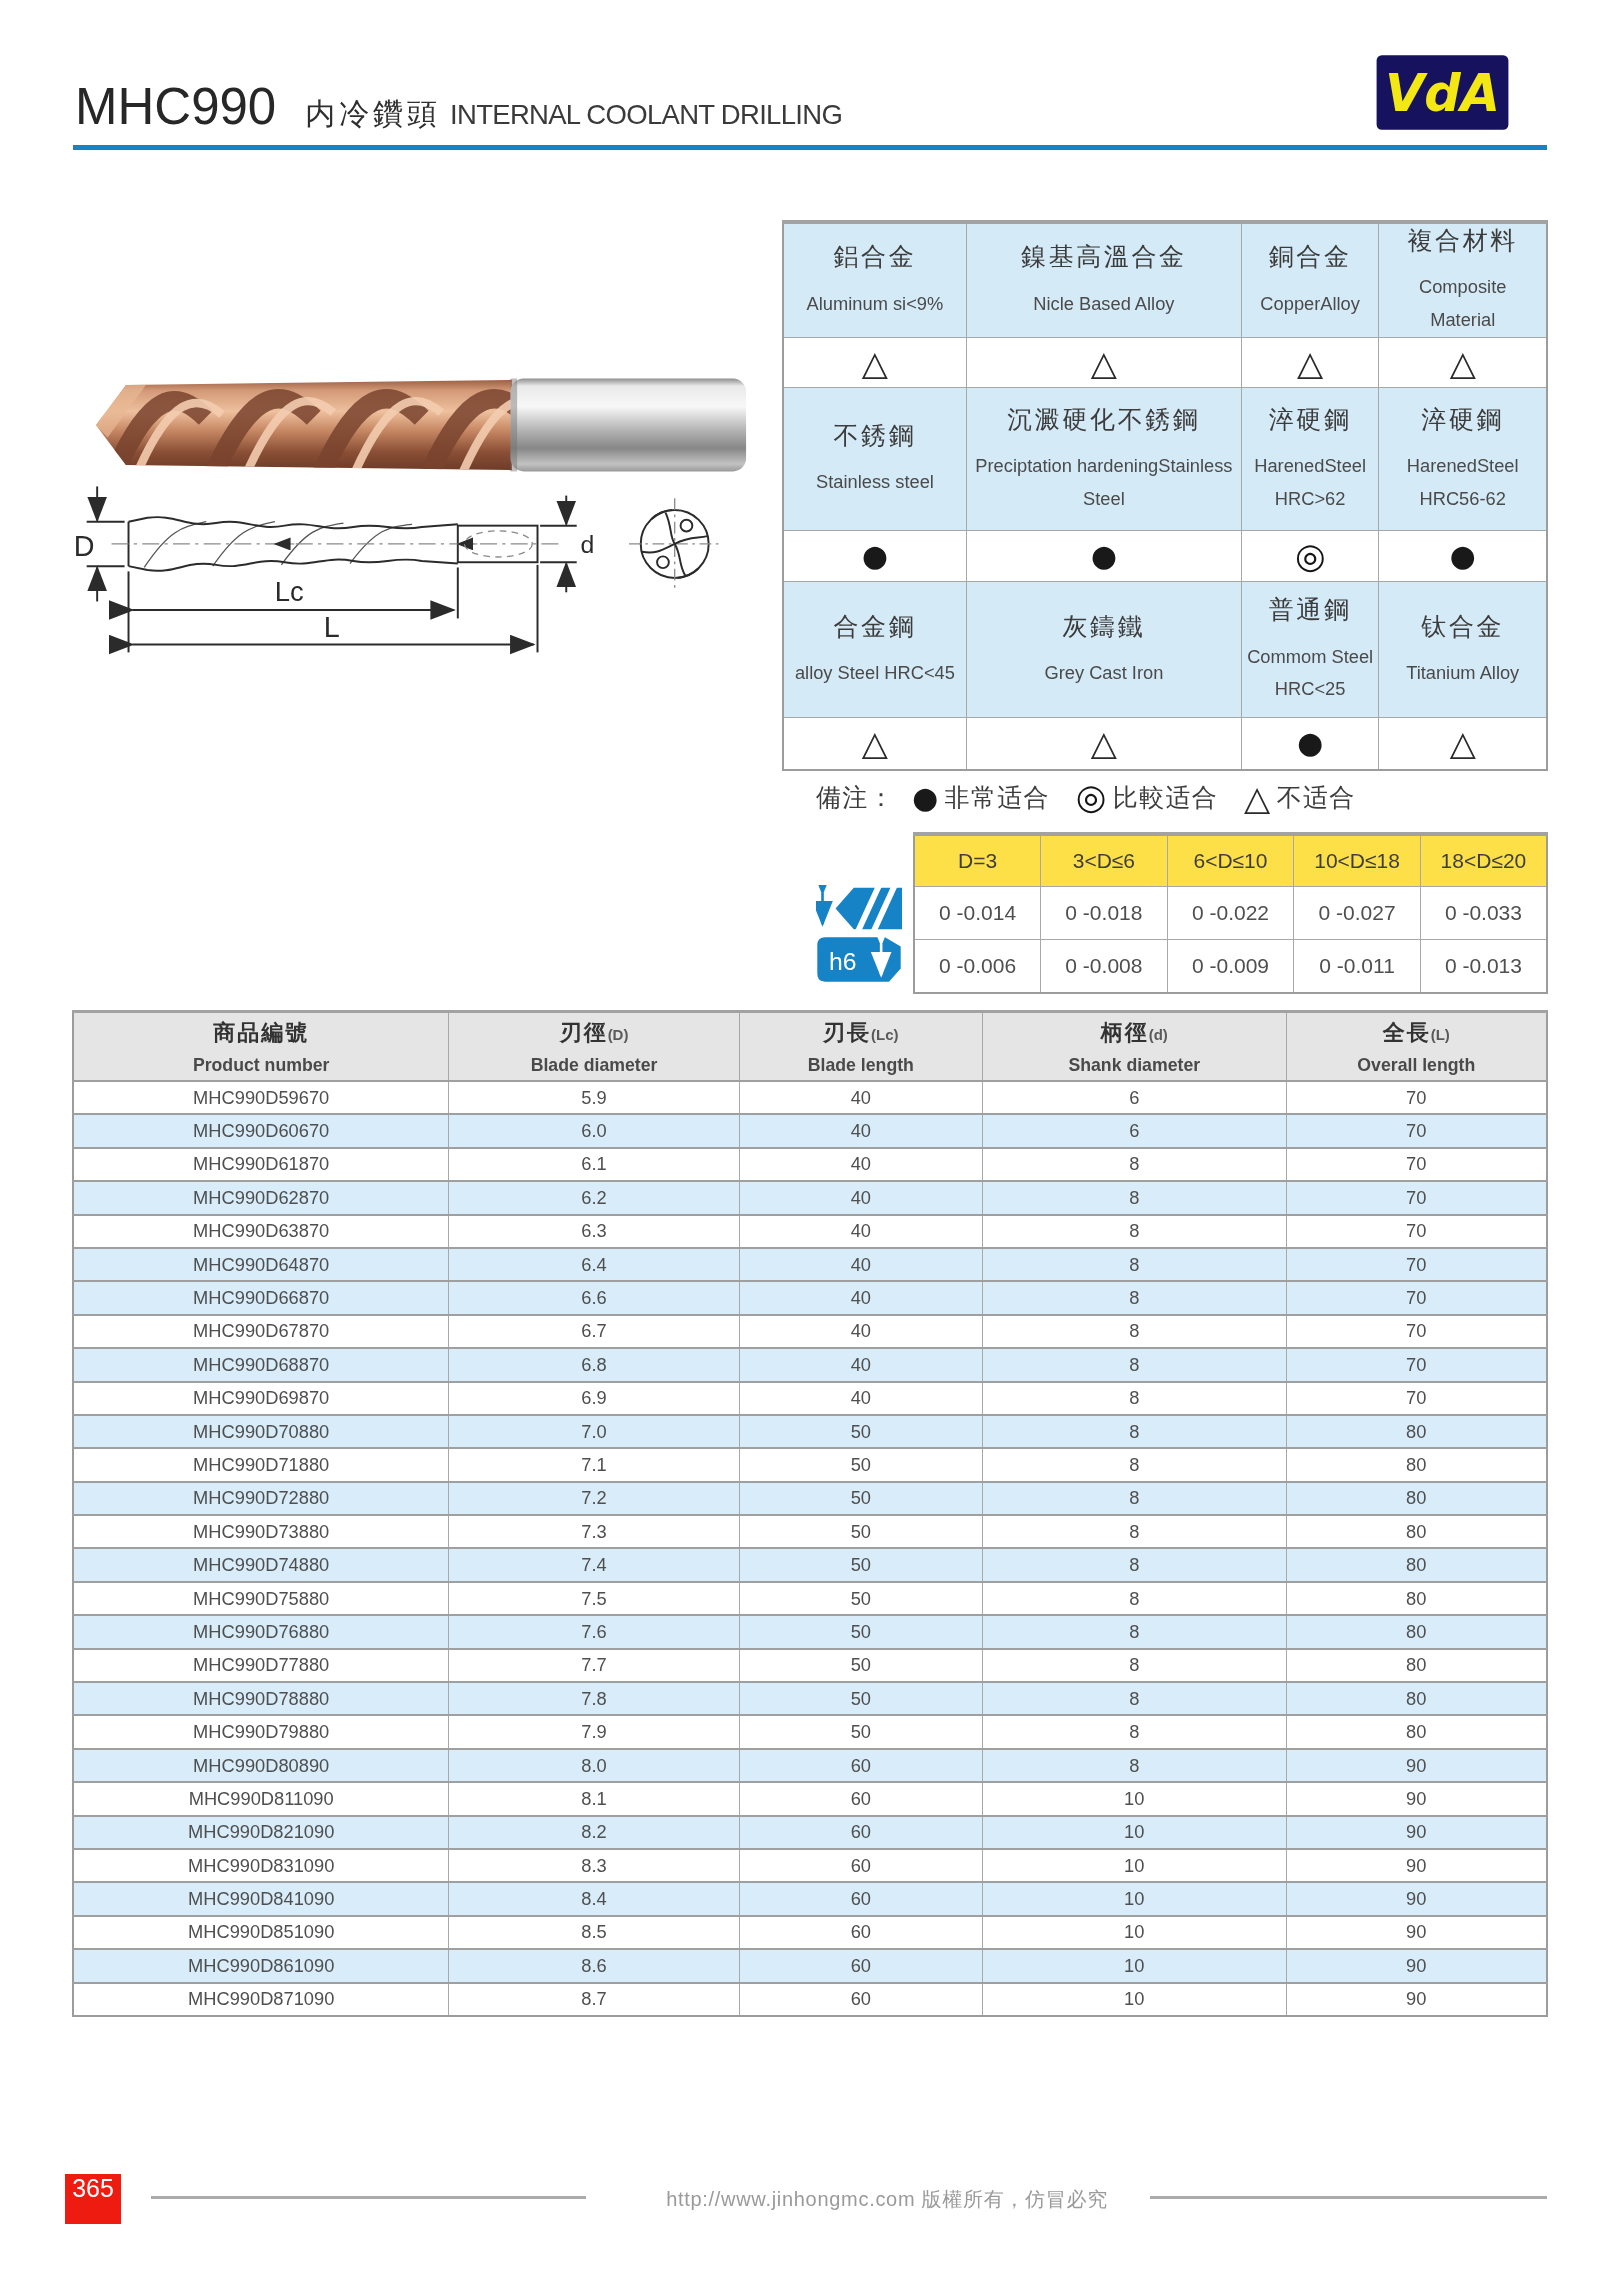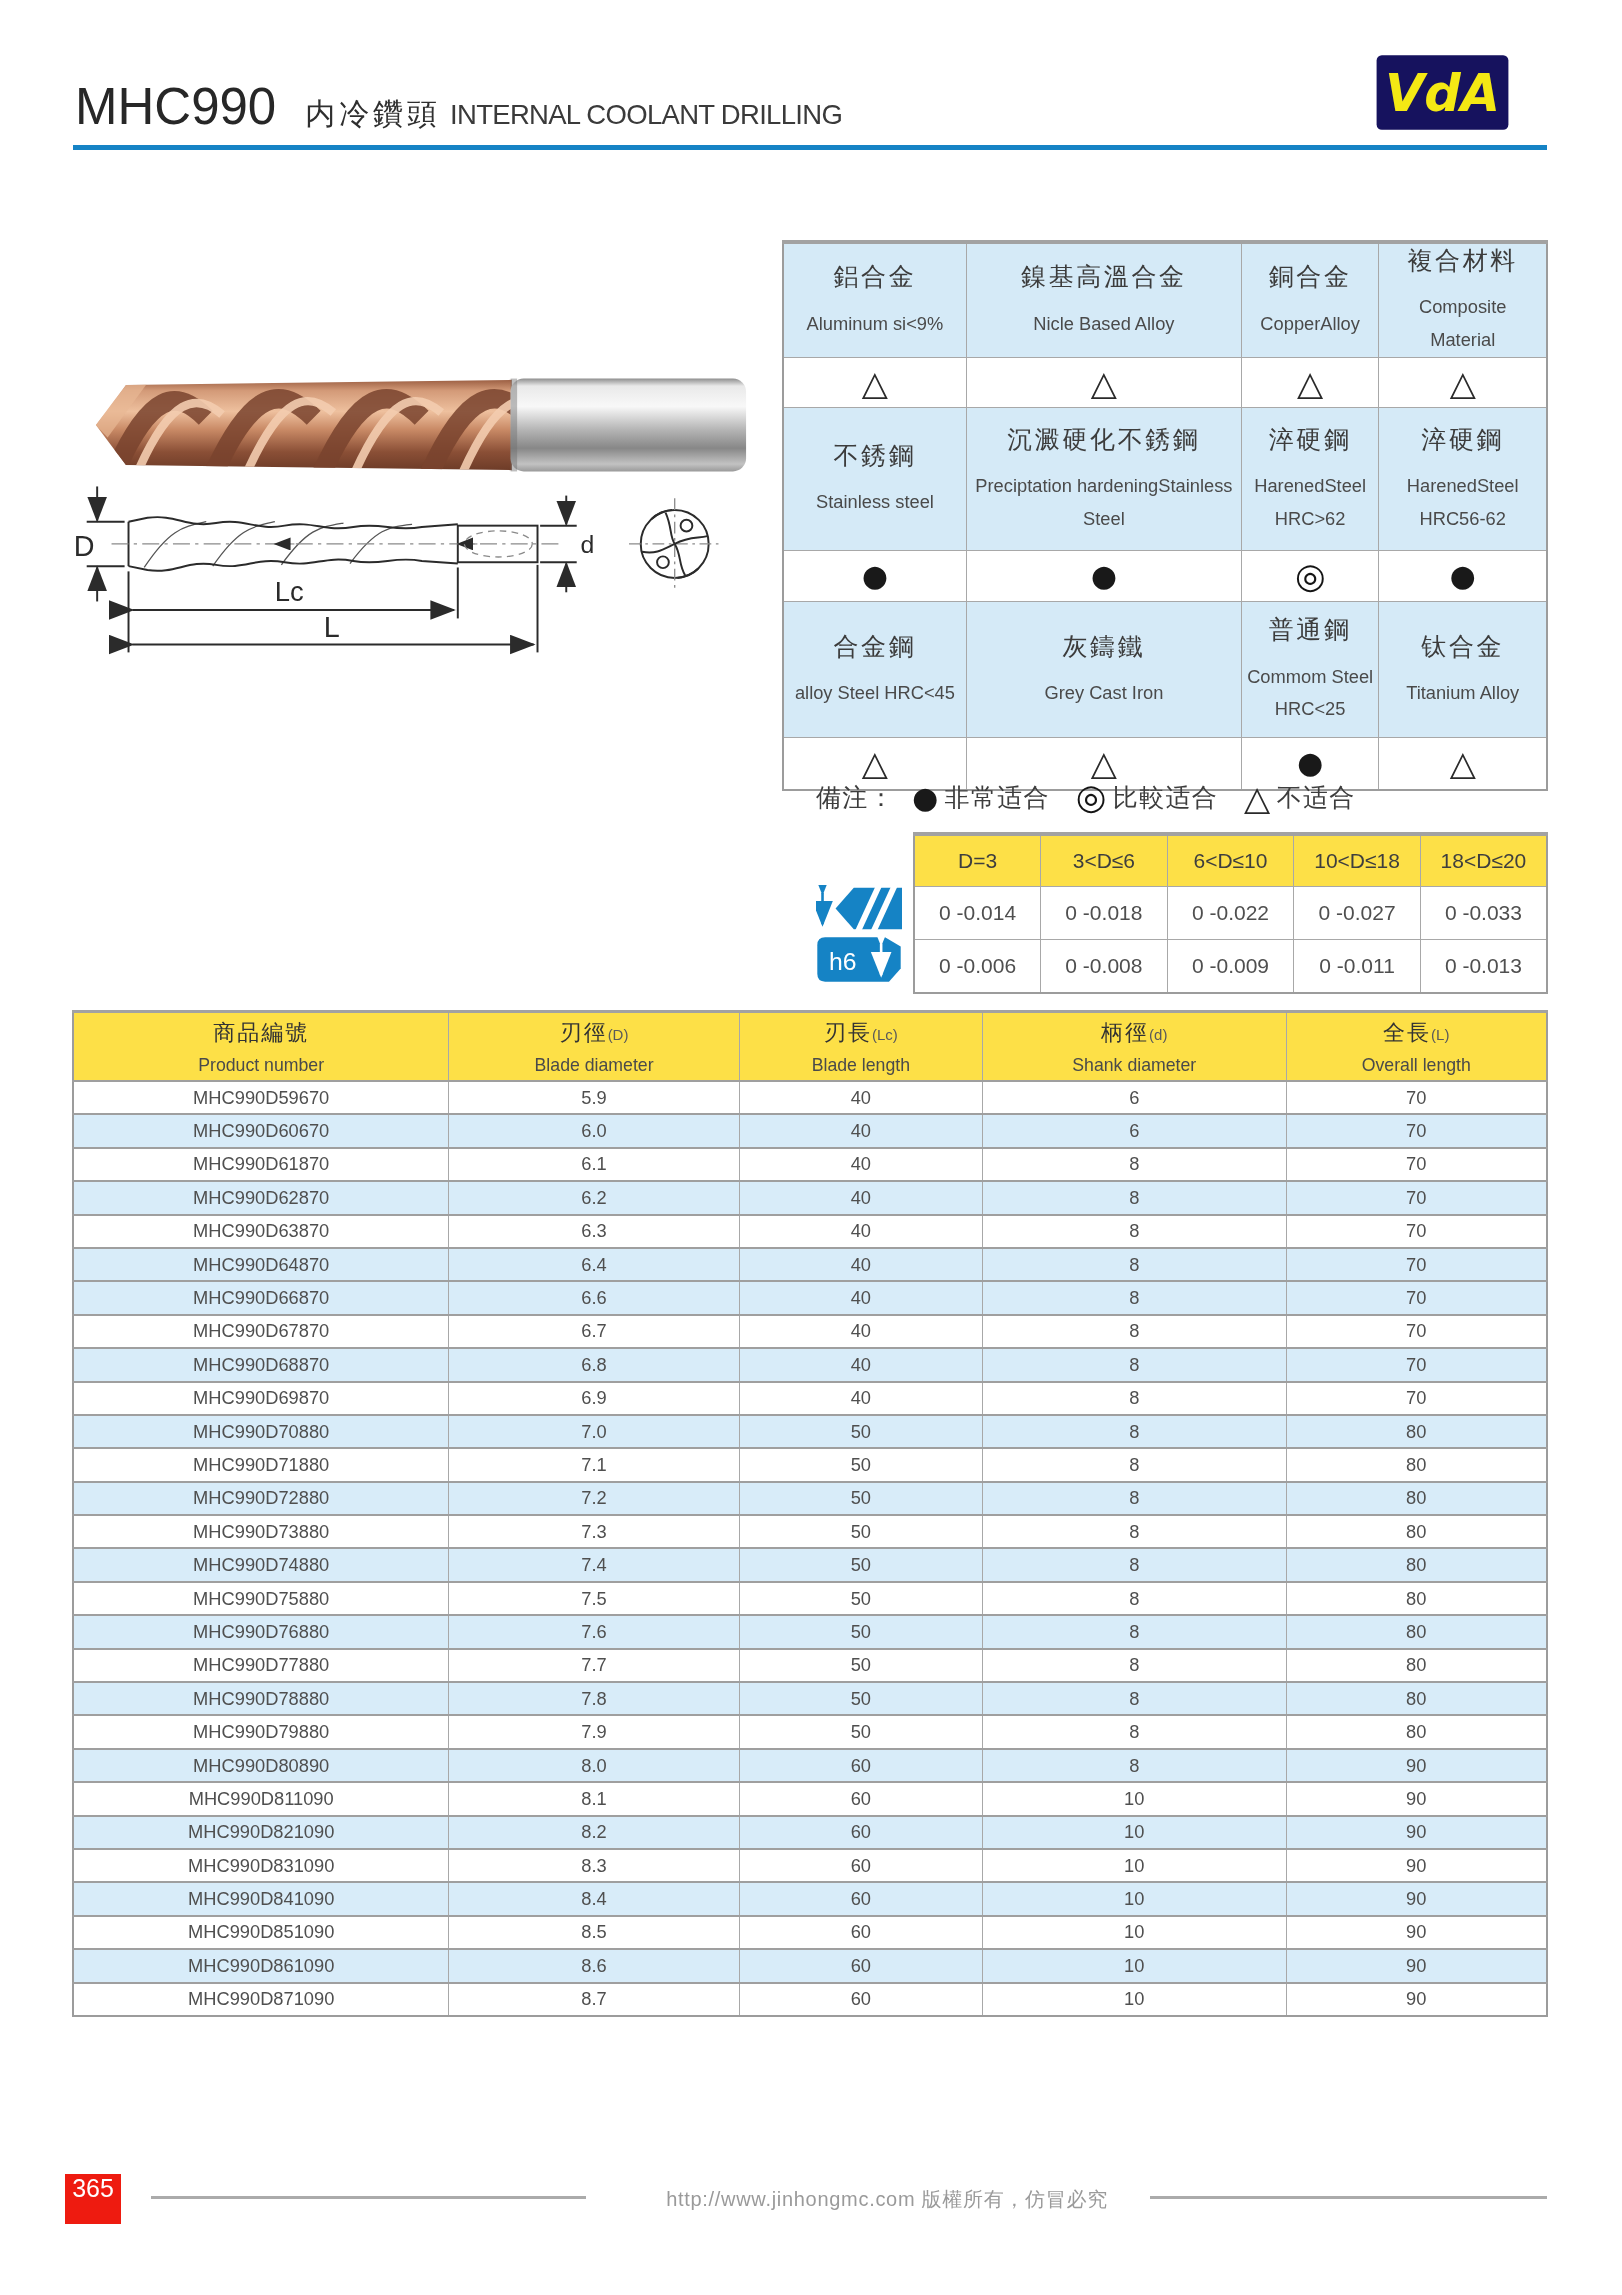--- a/index.html
+++ b/index.html
@@ -16,21 +16,21 @@
 
   
   .drill-photo{position:absolute;left:88px;top:372px;width:662px;height:106px;}
   .drill-diagram{position:absolute;left:72px;top:476px;width:703px;height:196px;}
 
   
   table{border-collapse:collapse;table-layout:fixed;}
   td,th{vertical-align:middle;text-align:center;}
 
   
-  .material-table{position:absolute;left:782px;top:240px;width:766px;
+  .material-table{position:absolute;left:782px;top:220px;width:766px;
                   border:2px solid #9c9c9c;border-top:4.6px solid #a2a2a2;}
   .material-table td{border:1.3px solid #a8a8a8;padding:0 5.2px;}
   .material-table tr.labels td{background:#d5eaf7;}
   .material-table tr:nth-child(1){height:98px;}
   .material-table tr:nth-child(2){height:50px;}
   .material-table tr:nth-child(3){height:143px;}
   .material-table tr:nth-child(4){height:51px;}
   .material-table tr:nth-child(5){height:136px;margin-top:40px;}
   .material-table tr:nth-child(6){height:52px;}
   .material-table .zh{font-size:25px;color:#3c3c3c;letter-spacing:2.6px;margin-bottom:14.4px;}
@@ -54,21 +54,21 @@
   .tolerance-table td,.tolerance-table th{border:1.3px solid #a8a8a8;font-weight:400;}
   .tolerance-table thead th{height:48px;background:#fde047;font-size:21px;color:#3e3e3e;}
   .tolerance-table tbody td{height:50px;font-size:21px;color:#4f4f4f;background:#fff;}
   .tol-icon{position:absolute;width:86px;height:47px;}
   #tol-icon-1{left:816px;top:885px;}
   #tol-icon-2{left:816px;top:936px;}
 
   
   .product-table{position:absolute;left:72px;top:1010px;width:1476px;
                  border:2px solid #9c9c9c;border-top:3.9px solid #a2a2a2;}
-  .product-table th{height:65px;background:#fde047;border:1.3px solid #a8a8a8;font-weight:400;}
+  .product-table th{height:65px;background:#e5e5e5;border:1.3px solid #a8a8a8;font-weight:700;}
   .product-table th .zh{font-size:22px;color:#333;letter-spacing:2px;}
   .product-table th .zh .subp{font-size:15px;color:#5a5a5a;letter-spacing:0;}
   .product-table th .en{font-size:17.7px;color:#4a4a4a;margin-top:7px;}
   .product-table td{height:29.4px;border-left:1.3px solid #a8a8a8;border-right:1.3px solid #a8a8a8;
                     border-top:2px solid #9f9f9f;font-size:18.3px;color:#4f4f4f;background:#fff;}
   .product-table tr.alt td{background:#d8ecf9;}
 
   
   .footer-page{position:absolute;left:65px;top:2174px;width:56px;height:50px;
                display:flex;justify-content:center;

